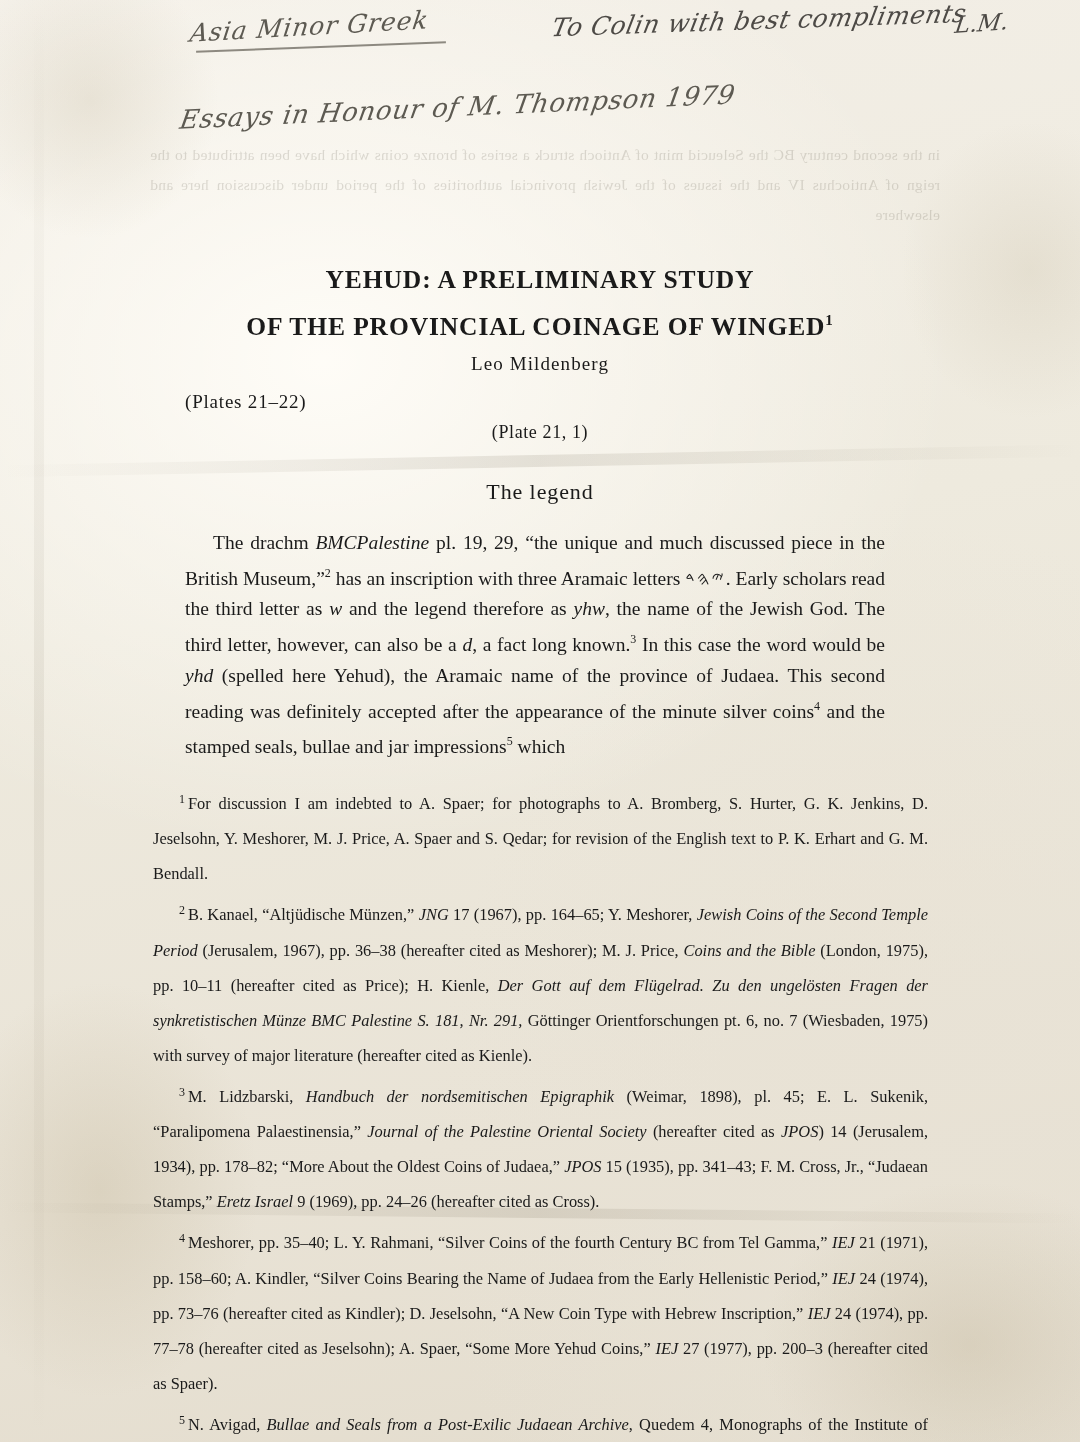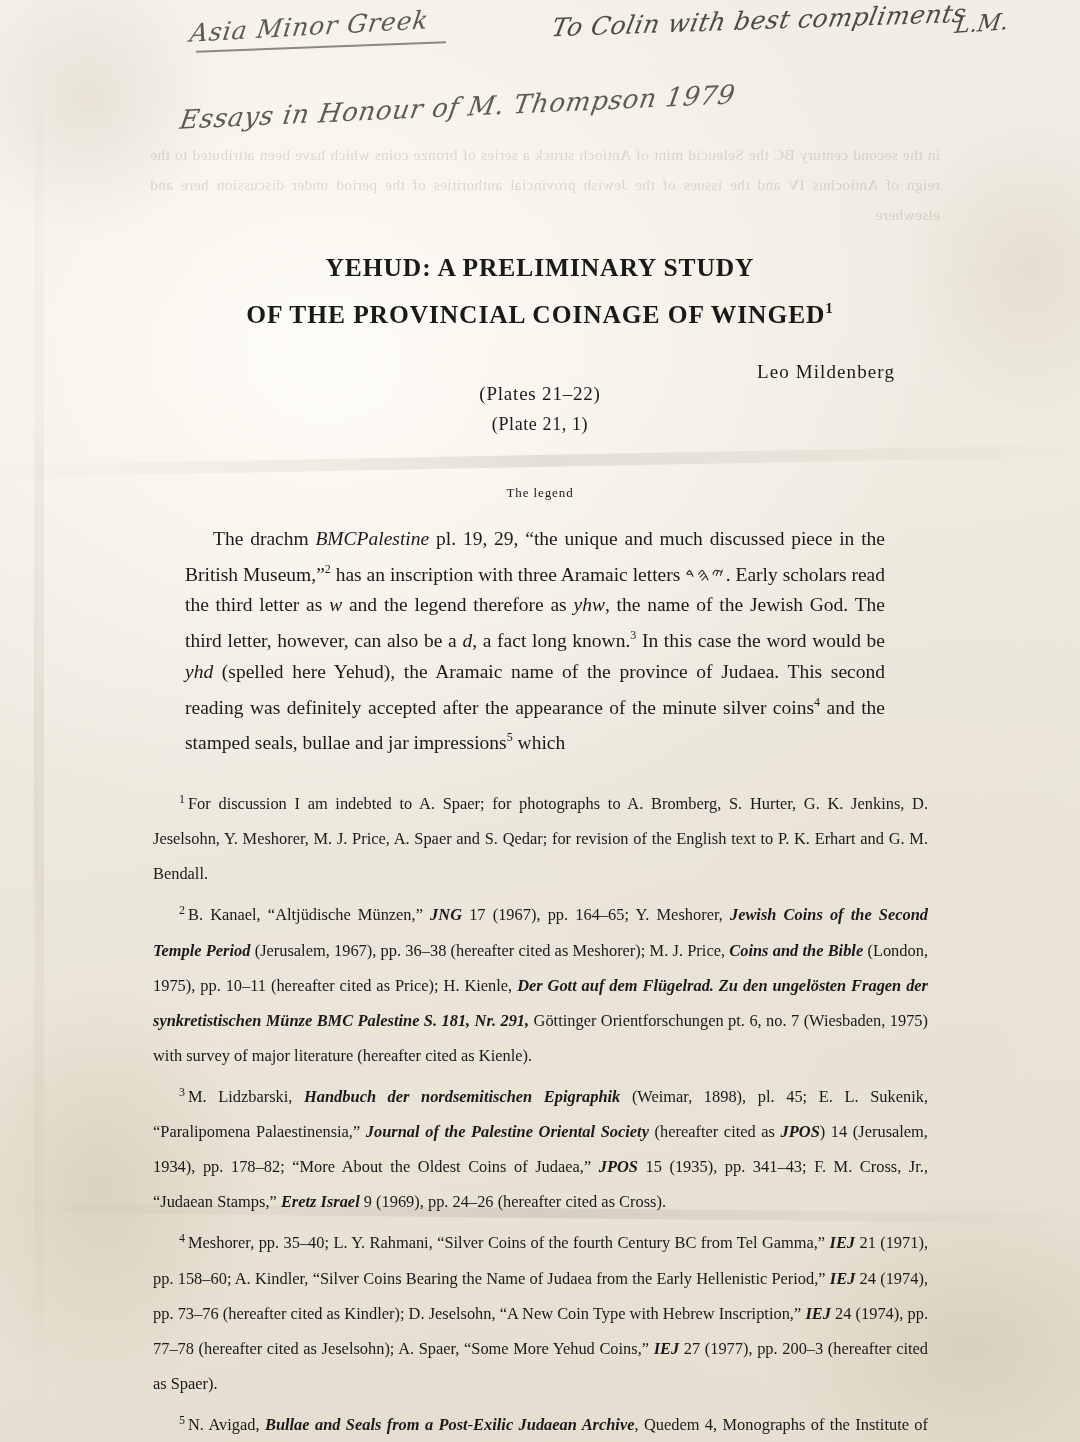--- a/index.html
+++ b/index.html
@@ -89,59 +89,59 @@
   #hand-source {
     left: 180px; top: 92px;
     font-size: 26px;
     transform: rotate(-2.6deg) skewX(-12deg);
     letter-spacing: 0.8px;
   }
   
   #content {
     position: absolute;
     left: 185px;
-    top: 248px;
+    top: 260px;
     width: 710px;
   }
   h1.title {
     font-size: 25.5px;
     font-weight: bold;
     text-align: center;
     letter-spacing: 0.9px;
     margin: 0;
     line-height: 40px;
   }
   h1.title .sup { font-size: 15px; vertical-align: super; }
   .author {
-    text-align: right;
-    margin-top: 26px;
+    text-align: center;
+    margin-top: 6px;
     font-size: 19px;
     letter-spacing: 1.1px;
   }
   .plates {
-    text-align: center;
+    margin-top: 16px;
     font-size: 19px;
     letter-spacing: 0.8px;
   }
   .section-head {
     text-align: center;
     margin-top: 43px;
     font-size: 21px;
     letter-spacing: 0.8px;
   }
   .section-sub {
     text-align: center;
     margin-top: 9px;
     font-size: 18px;
     letter-spacing: 0.6px;
   }
   .legend-head {
     text-align: center;
-    margin-top: 50px;
-    font-size: 13px;
+    margin-top: 36px;
+    font-size: 22px;
     letter-spacing: 0.9px;
   }
   p.body {
     margin: 22px 10px 0 0;
     font-size: 19.5px;
     line-height: 31px;
     text-align: justify;
     text-indent: 28px;
   }
   p.body i { font-style: italic; }
@@ -161,21 +161,21 @@
     line-height: 35px;
     text-align: justify;
   }
   .fn { margin-bottom: 2px; }
   .fn .mark {
     font-size: 12px;
     vertical-align: super;
     margin-right: 3px;
     padding-left: 26px;
   }
-  .fn i { font-style: italic; font-weight: bold; }
+  .fn i { font-style: italic; }
   .fn b { font-weight: normal; }
 </style>
 </head>
 <body>
 
 <div id="page">
 
   <div class="stain" style="left:-60px; top:980px; width:320px; height:420px; background:radial-gradient(ellipse at center, rgba(186,172,140,0.30), rgba(186,172,140,0) 70%);"></div>
   <div class="stain" style="left:760px; top:1180px; width:420px; height:330px; background:radial-gradient(ellipse at center, rgba(180,166,134,0.28), rgba(180,166,134,0) 70%);"></div>
   <div class="stain" style="left:-40px; top:-40px; width:260px; height:280px; background:radial-gradient(ellipse at center, rgba(190,178,150,0.25), rgba(190,178,150,0) 70%);"></div>

